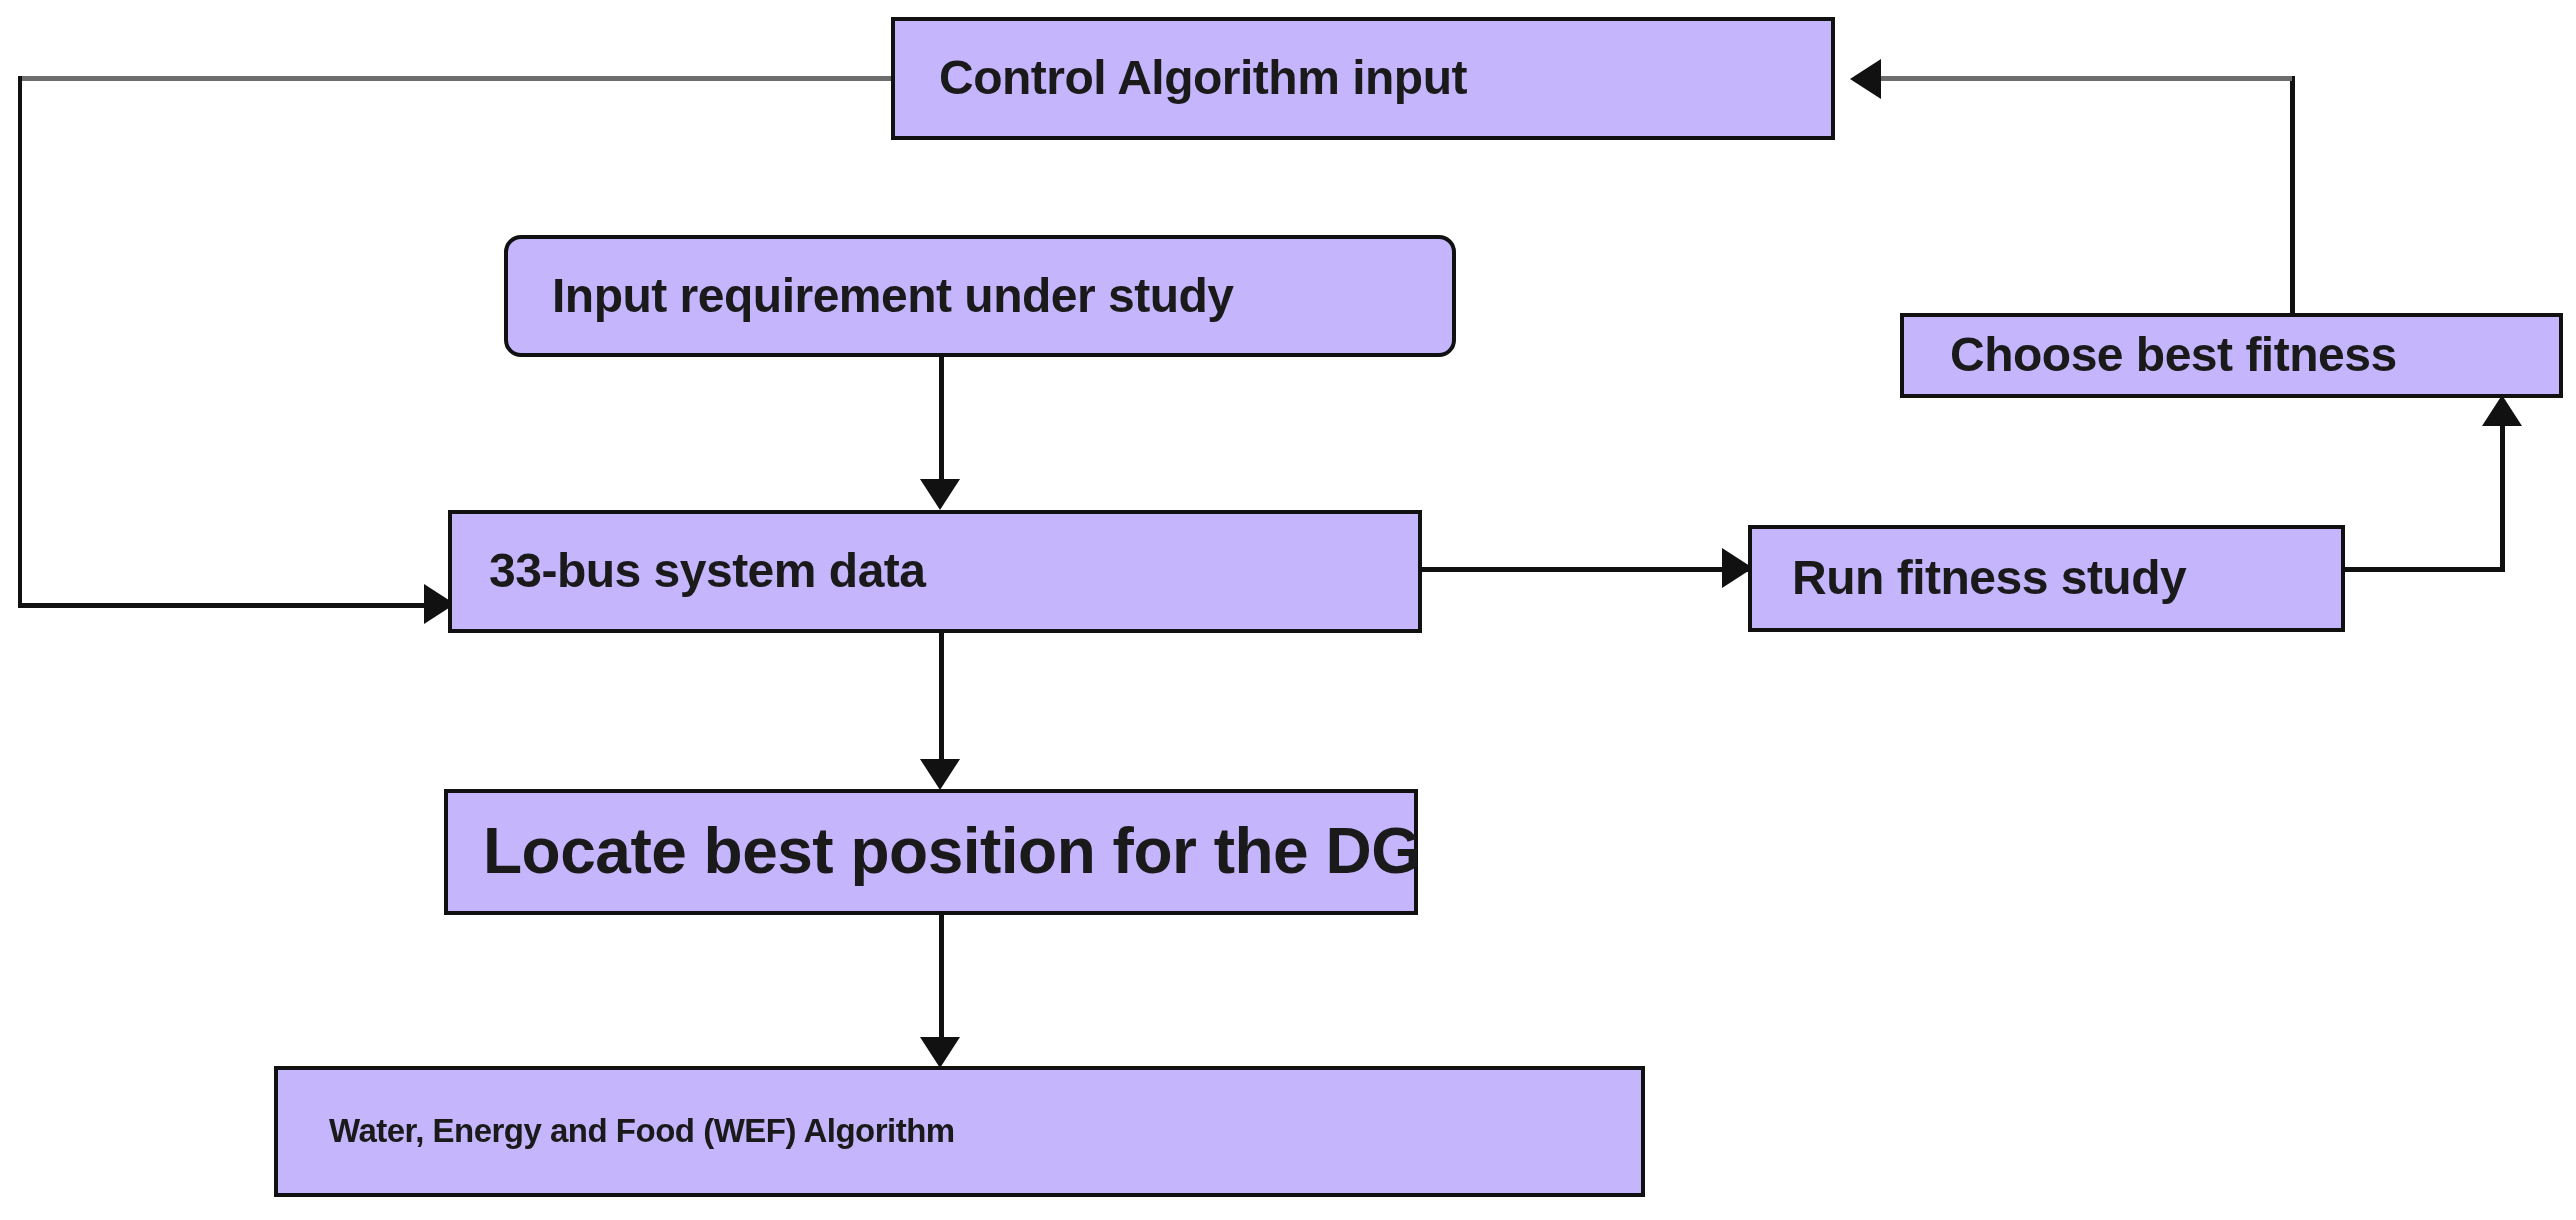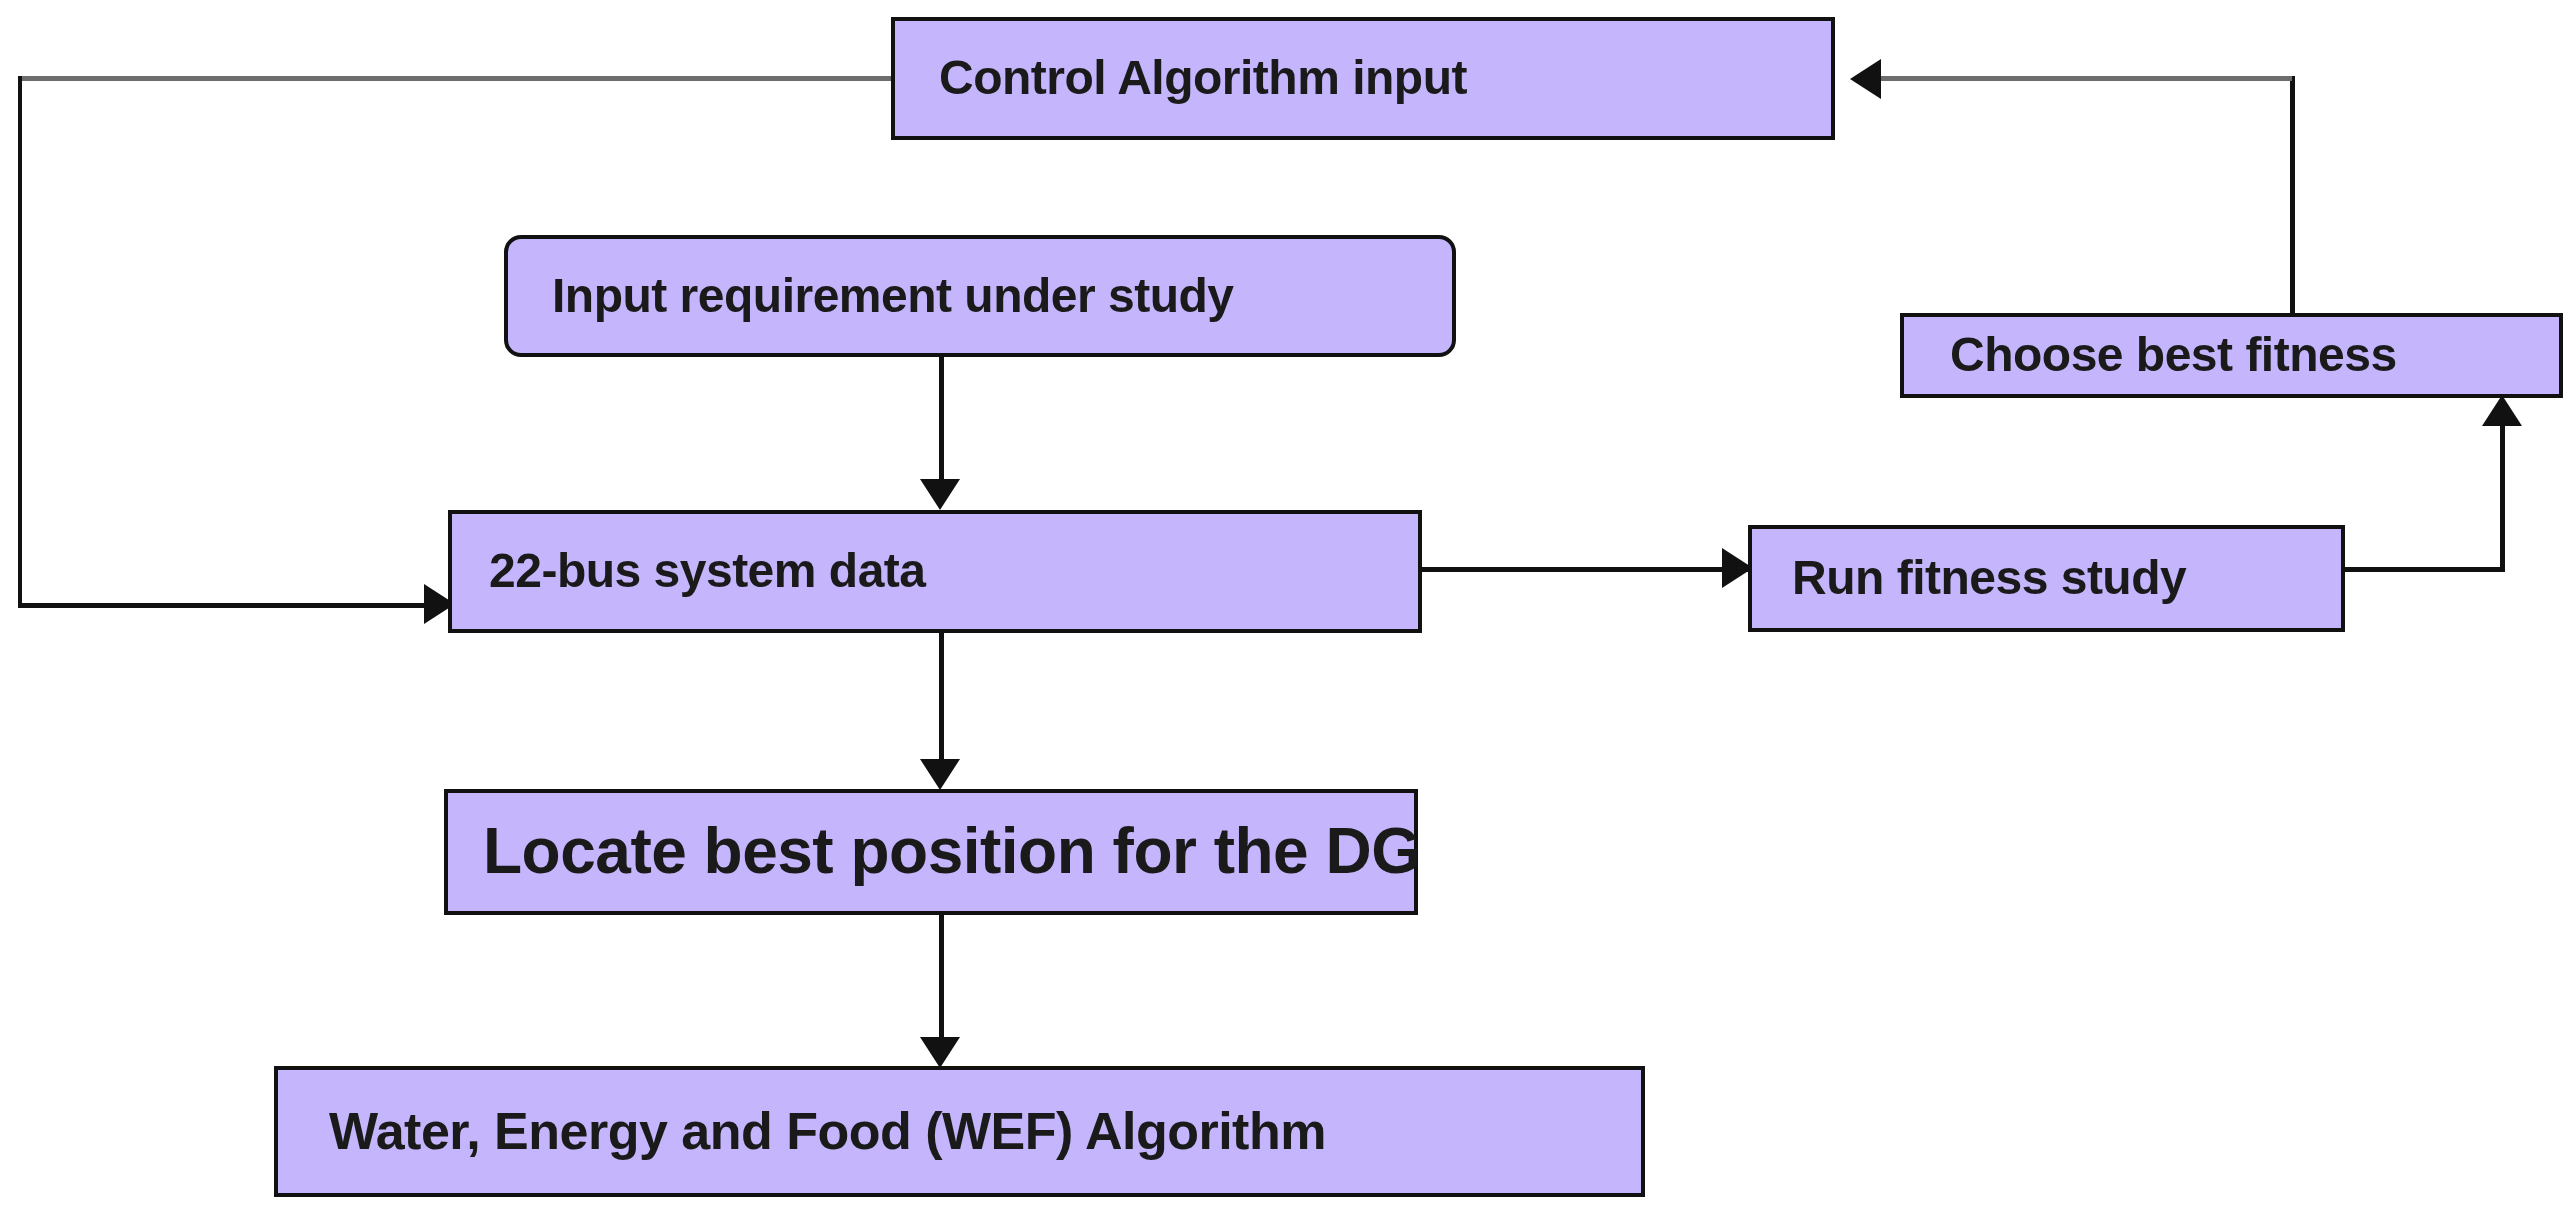--- a/index.html
+++ b/index.html
@@ -42,21 +42,21 @@
   #node-input-requirement { left: 504px; top: 235px; width: 952px; height: 122px; border-radius: 17px; }
   #node-input-requirement .label { font-size: 48px; padding-left: 44px; }
 
   #node-bus-system-data { left: 448px; top: 510px; width: 974px; height: 123px; }
   #node-bus-system-data .label { font-size: 48px; padding-left: 37px; }
 
   #node-locate-best-position { left: 444px; top: 789px; width: 974px; height: 126px; }
   #node-locate-best-position .label { font-size: 64px; padding-left: 35px; }
 
   #node-wef-algorithm { left: 274px; top: 1066px; width: 1371px; height: 131px; }
-  #node-wef-algorithm .label { font-size: 52px; padding-left: 51px; }
+  #node-wef-algorithm .label { font-size: 33px; padding-left: 51px; }
 
   #node-choose-best-fitness { left: 1900px; top: 313px; width: 663px; height: 85px; }
   #node-choose-best-fitness .label { font-size: 48px; padding-left: 46px; }
 
   #node-run-fitness-study { left: 1748px; top: 525px; width: 597px; height: 107px; }
   #node-run-fitness-study .label { font-size: 48px; padding-left: 40px; }
 
   
   .edge {
     position: absolute;
@@ -126,21 +126,21 @@
 
   <div class="node" id="node-control-algorithm-input">
     <span class="label">Control Algorithm input</span>
   </div>
 
   <div class="node" id="node-input-requirement">
     <span class="label">Input requirement under study</span>
   </div>
 
   <div class="node" id="node-bus-system-data">
-    <span class="label">22-bus system data</span>
+    <span class="label">33-bus system data</span>
   </div>
 
   <div class="node" id="node-locate-best-position">
     <span class="label">Locate best position for the DG</span>
   </div>
 
   <div class="node" id="node-wef-algorithm">
     <span class="label">Water, Energy and Food (WEF) Algorithm</span>
   </div>
 

